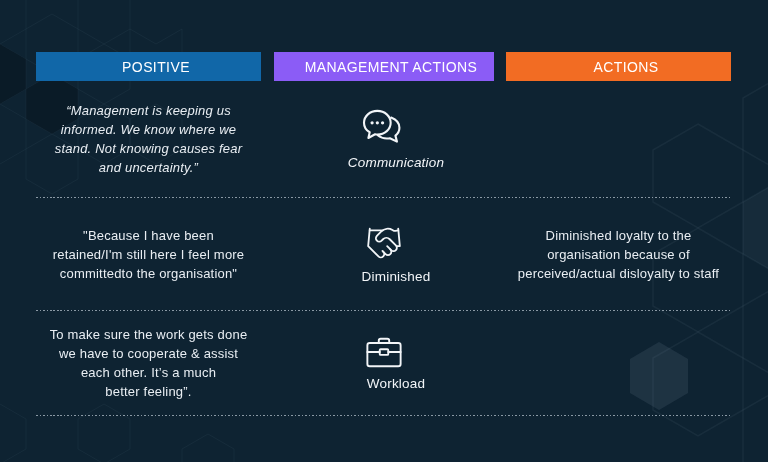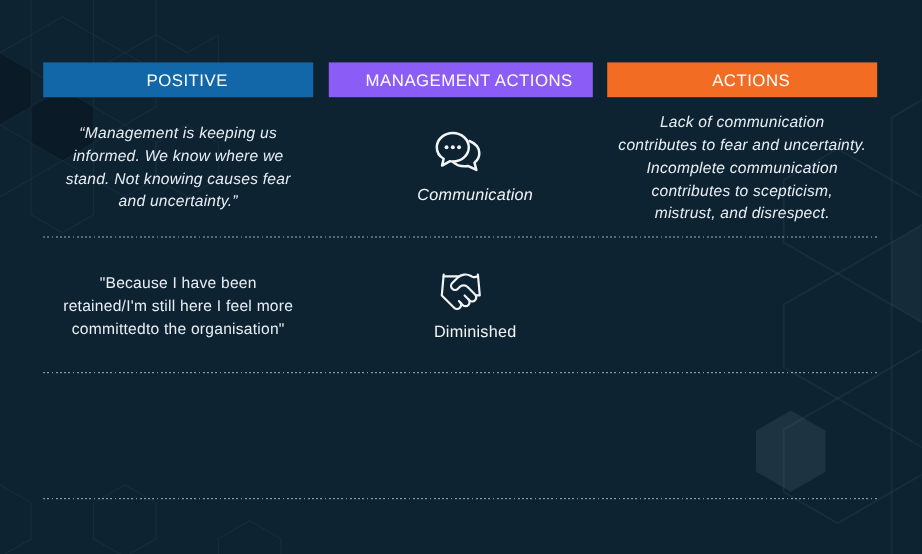--- a/index.html
+++ b/index.html
@@ -99,27 +99,20 @@
         <svg class="icon" width="46" height="40" viewBox="0 0 48 42" stroke-width="2.2">
           <path d="M17 3 C9.2 3 3 8.6 3 15.5 C3 19.8 5.3 23.4 9 25.5 L7.6 31.5 L14.6 27.6 C15.4 27.8 16.2 27.9 17 27.9 C24.8 27.9 31 22.4 31 15.5 C31 8.6 24.8 3 17 3 Z"></path>
           <circle class="fdot" cx="11.5" cy="15.5" r="1.7"></circle>
           <circle class="fdot" cx="17" cy="15.5" r="1.7"></circle>
           <circle class="fdot" cx="22.5" cy="15.5" r="1.7"></circle>
           <path d="M31.5 10 C36.7 12 40.2 16.1 40.2 20.8 C40.2 24.1 38.6 27 36 29 L37.6 35.3 L30.2 31.8 C29.2 32 28.1 32.1 27 32.1 C23.3 32.1 19.9 30.8 17.5 28.7"></path>
         </svg>
       </span>
       <span class="action-label">Communication</span>
     </div>
-    <div class="cell">
-      <p class="body-text">Lack of communication
-contributes to fear and uncertainty.
-Incomplete communication
-contributes to scepticism,
-mistrust, and disrespect.</p>
-    </div>
   </div>
 
   <div class="divider"></div>
 
   <div class="content-row row-2">
     <div class="cell">
       <p class="body-text">"Because I have been
 retained/I'm still here I feel more
 committedto the organisation"</p>
     </div>
@@ -128,22 +121,44 @@
         <svg class="icon" width="50" height="38" viewBox="0 0 24 24" stroke-width="1.15">
           <path d="m11 17 2 2a1 1 0 1 0 3-3"></path>
           <path d="m14 14 2.5 2.5a1 1 0 1 0 3-3l-3.88-3.88a3 3 0 0 0-4.24 0l-.88.88a1 1 0 1 1-3-3l2.81-2.81a5.79 5.79 0 0 1 7.06-.87l.47.28a2 2 0 0 0 1.42.25L21 4"></path>
           <path d="m21 3 1 11h-2"></path>
           <path d="M3 3 2 14l6.5 6.5a1 1 0 1 0 3-3"></path>
           <path d="M3 4h8"></path>
         </svg>
       </span>
       <span class="action-label">Diminished</span>
     </div>
+    <div class="cell">
+      <p class="body-text">Diminished loyalty to the
+organisation because of
+perceived/actual disloyalty to staff</p>
+    </div>
   </div>
 
   <div class="divider"></div>
 
   <div class="content-row row-3">
+    <div class="cell">
+      <p class="body-text">To make sure the work gets done
+we have to cooperate &amp; assist
+each other. It’s a much
+better feeling”.</p>
+    </div>
+    <div class="cell action-cell">
+      <span class="icon-wrap">
+        <svg class="icon" width="38" height="33" viewBox="0 0 40 34" stroke-width="2">
+          <path d="M14.5 7 V4.5 C14.5 3.4 15.4 2.5 16.5 2.5 H23.5 C24.6 2.5 25.5 3.4 25.5 4.5 V7"></path>
+          <rect x="2.5" y="7" width="35" height="24.5" rx="2.5"></rect>
+          <path d="M2.5 16.5 H15.5 M24.5 16.5 H37.5"></path>
+          <rect x="15.5" y="13.5" width="9" height="6" rx="1"></rect>
+        </svg>
+      </span>
+      <span class="action-label">Workload</span>
+    </div>
   </div>
 
   <div class="divider"></div>
 
 </div>
 
 </body></html>

